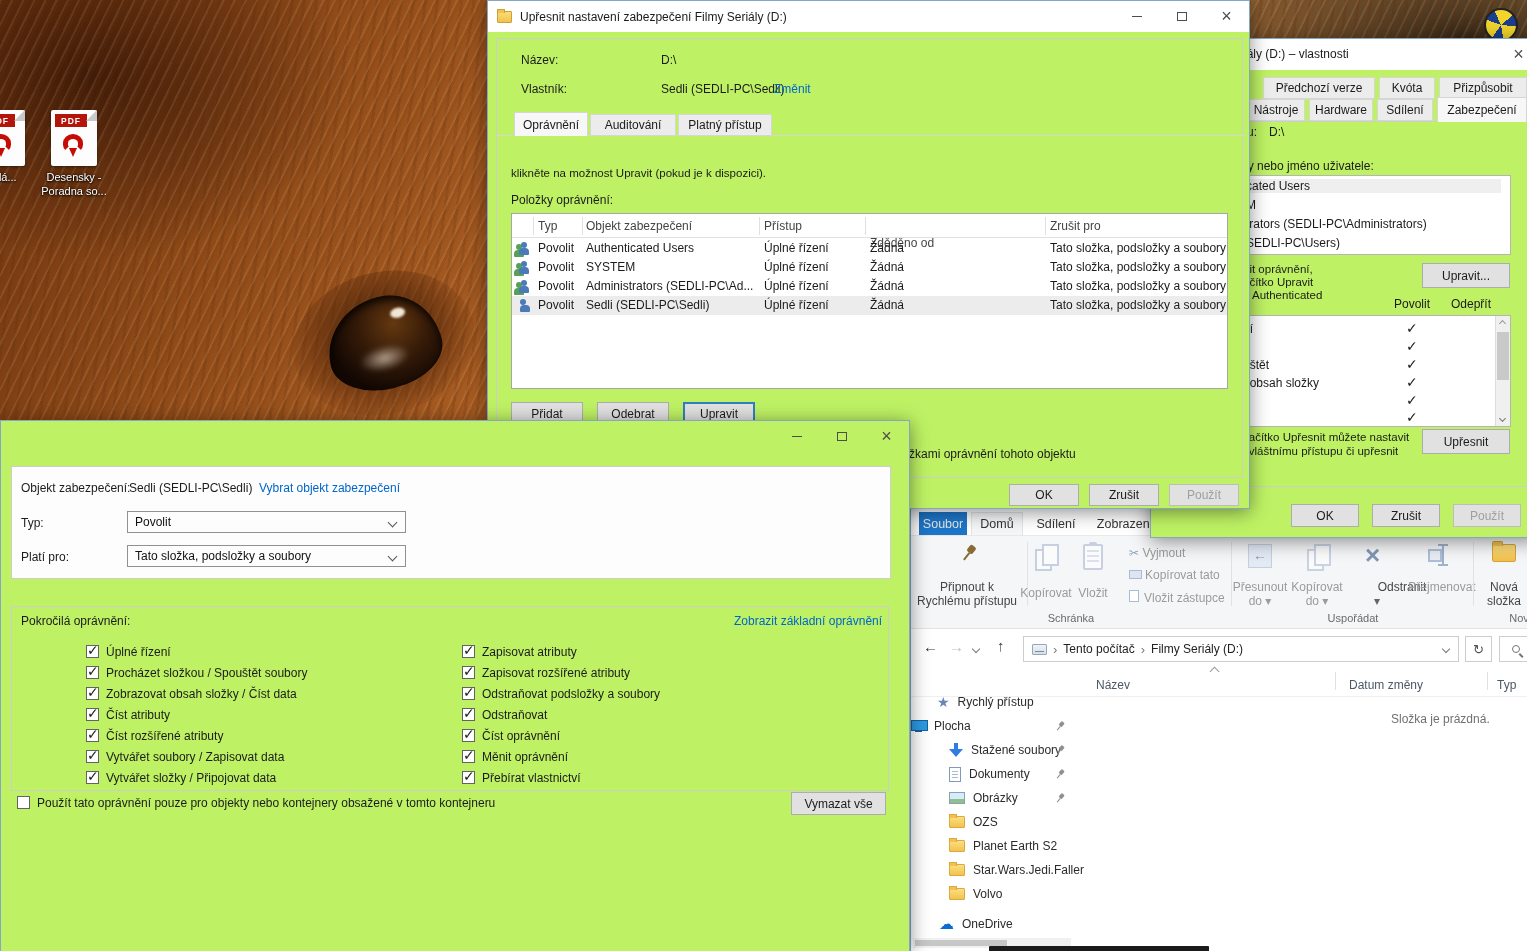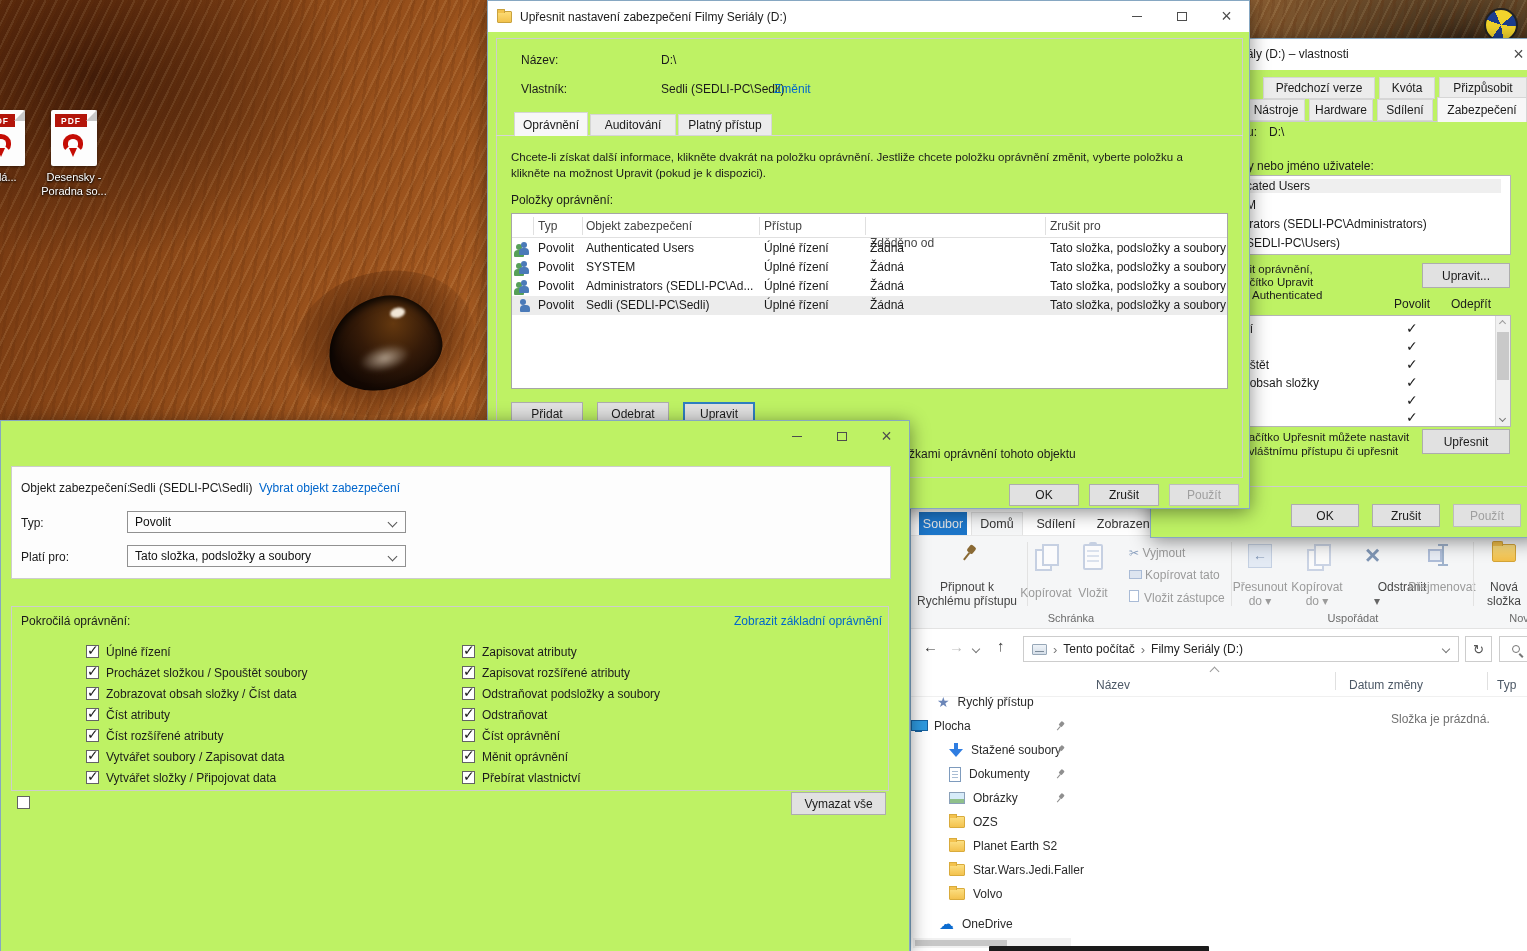--- a/index.html
+++ b/index.html
@@ -359,21 +359,20 @@
     <div class="t" style="left:173px;top:52px">D:\</div>
     <div class="t" style="left:33px;top:81px">Vlastník:</div>
     <div class="t" style="left:173px;top:81px">Sedli (SEDLI-PC\Sedli)</div>
     <div class="t lnk" style="left:286px;top:81px">Změnit</div>
 
     <div class="atab on" style="left:26px;width:74px">Oprávnění</div>
     <div class="atab" style="left:102px;width:86px">Auditování</div>
     <div class="atab" style="left:190px;width:94px">Platný přístup</div>
     <div style="position:absolute;left:8px;top:134px;width:747px;height:1px;background:#d6d6d6"></div>
 
-    <div class="t t11" style="left:23px;top:150px">Chcete-li získat další informace, klikněte dvakrát na položku oprávnění. Jestliže chcete položku oprávnění změnit, vyberte položku a</div>
     <div class="t t11" style="left:23px;top:166px">klikněte na možnost Upravit (pokud je k dispozici).</div>
     <div class="t" style="left:23px;top:192px">Položky oprávnění:</div>
 
     <div style="position:absolute;left:23px;top:212px;width:717px;height:176px;background:#fff;border:1px solid #a6a6a6">
       <div style="position:absolute;left:0;right:0;top:0;height:24px;border-bottom:1px solid #e0e0e0">
         <span class="t hdr" style="left:26px;top:5px">Typ</span>
         <span class="t hdr" style="left:74px;top:5px">Objekt zabezpečení</span>
         <span class="t hdr" style="left:252px;top:5px">Přístup</span>
         <span class="t hdr" style="left:358px;top:22px">Zděděno od</span>
         <span class="t hdr" style="left:538px;top:5px">Zrušit pro</span>
@@ -507,17 +506,18 @@
         <span class="cb on"></span>
         <span>Měnit oprávnění</span>
       </div>
     <div class="permrow" style="left:461px;top:346px">
         <span class="cb on"></span>
         <span>Přebírat vlastnictví</span>
       </div>
 
     <div class="permrow" style="left:16px;top:371px">
         <span class="cb"></span>
+        <span>Použít tato oprávnění pouze pro objekty nebo kontejnery obsažené v tomto kontejneru</span>
       </div>
     <div class="b" style="left:790px;top:371px;width:95px;height:23px">Vymazat vše</div>
   </div>
 
 </div>
 
 </body></html>

